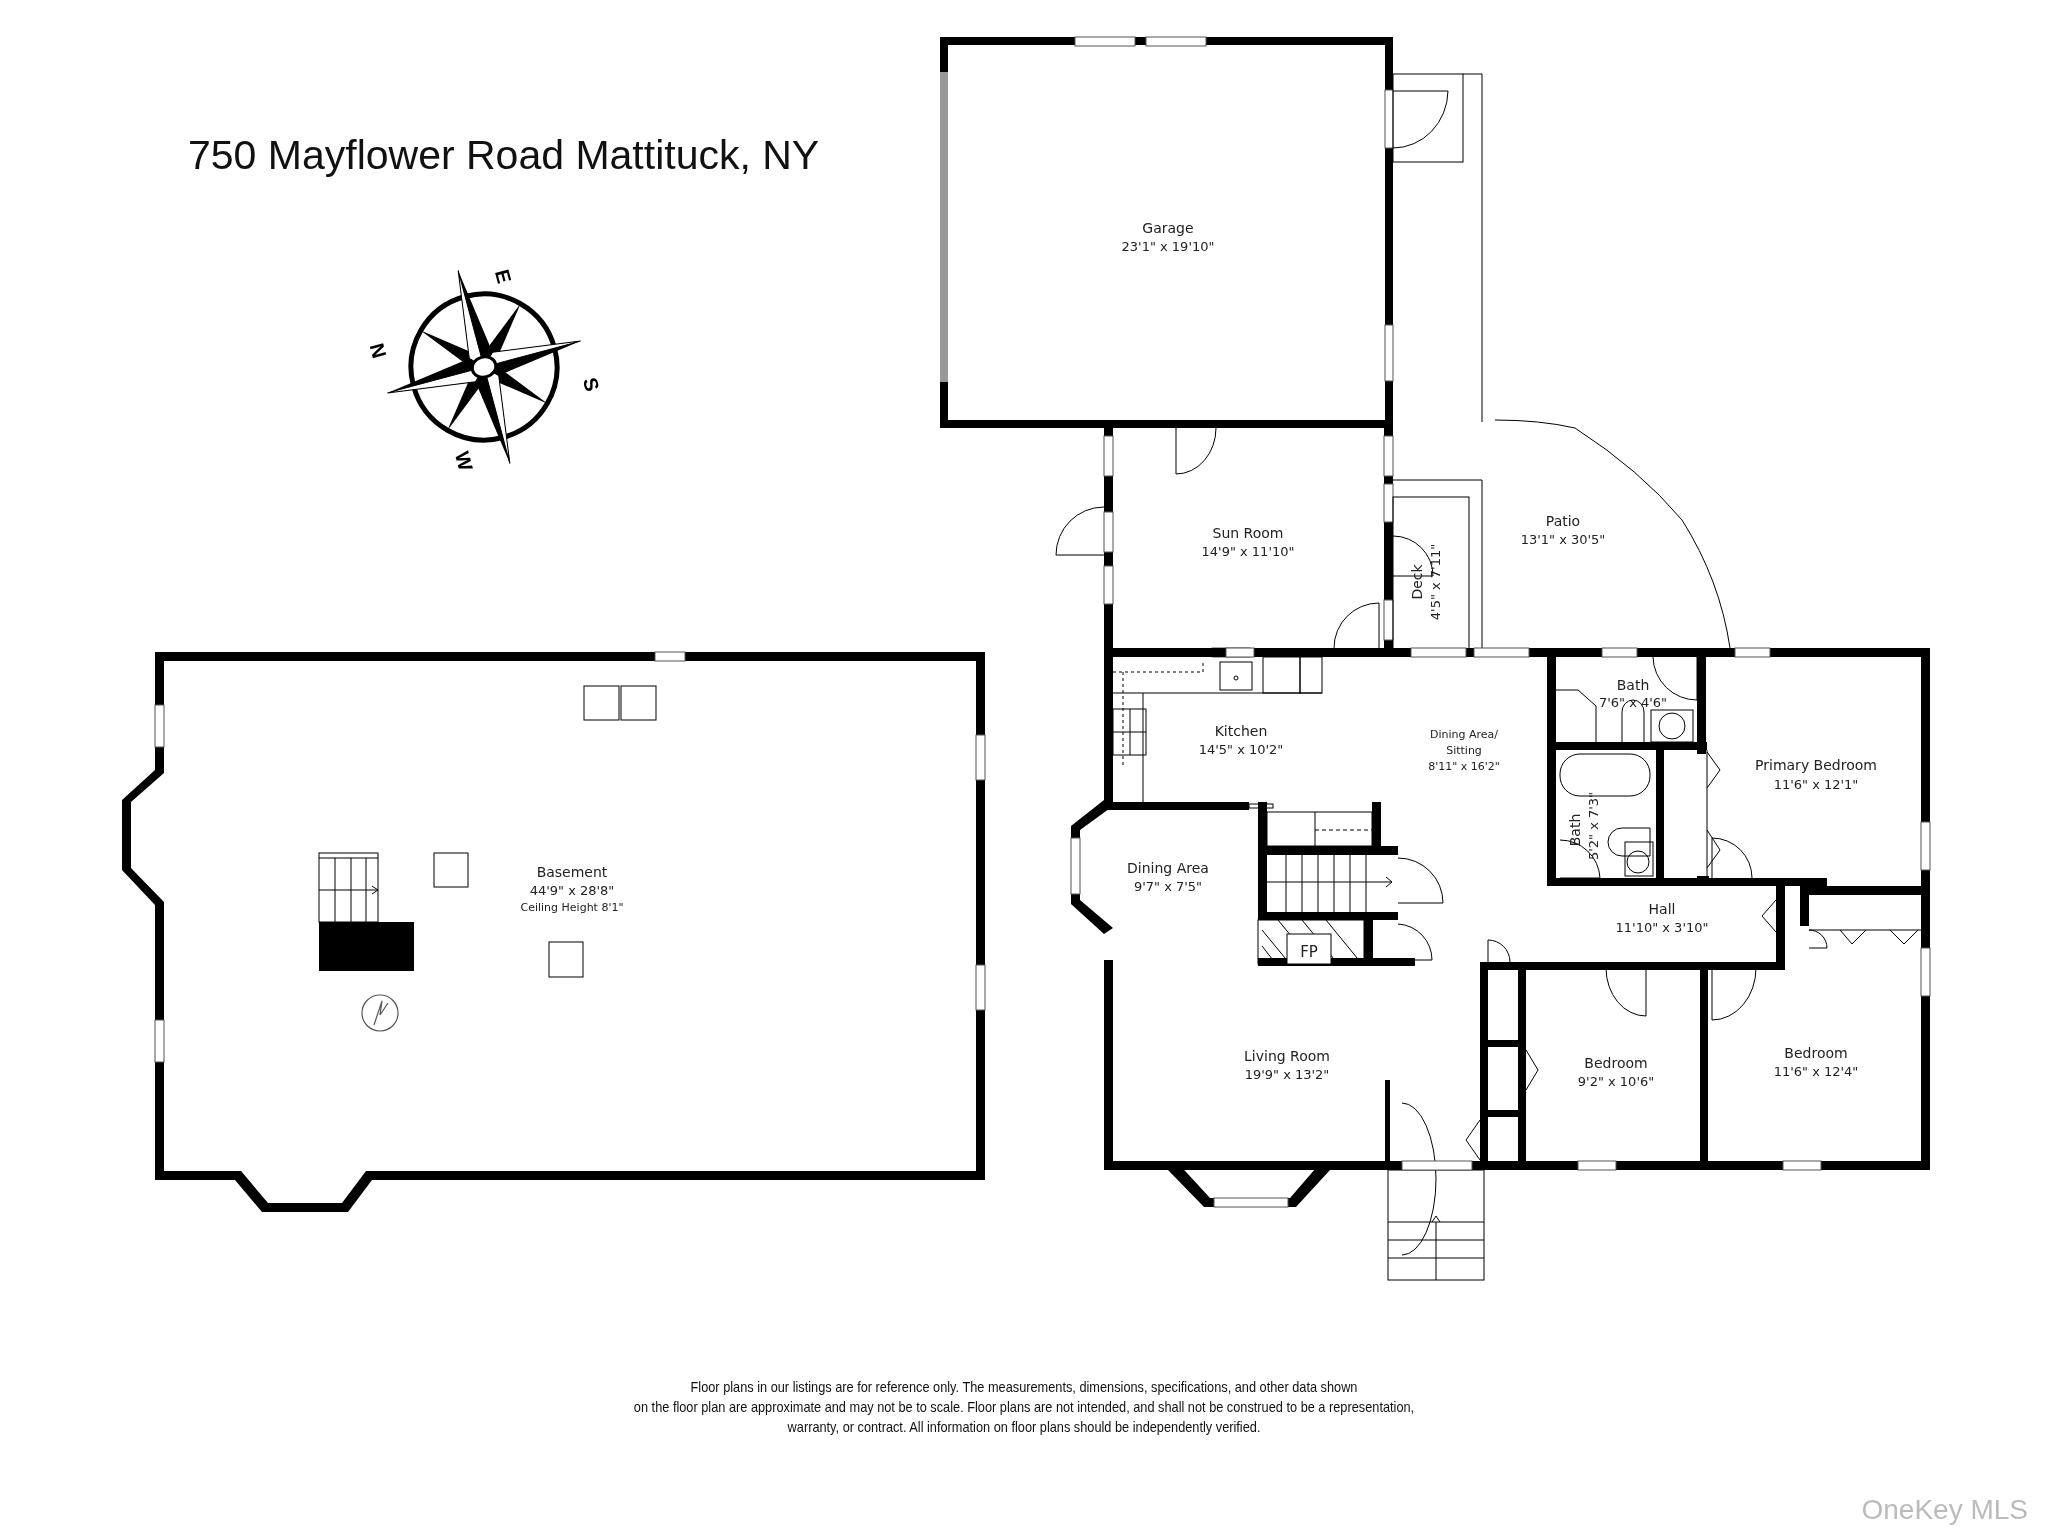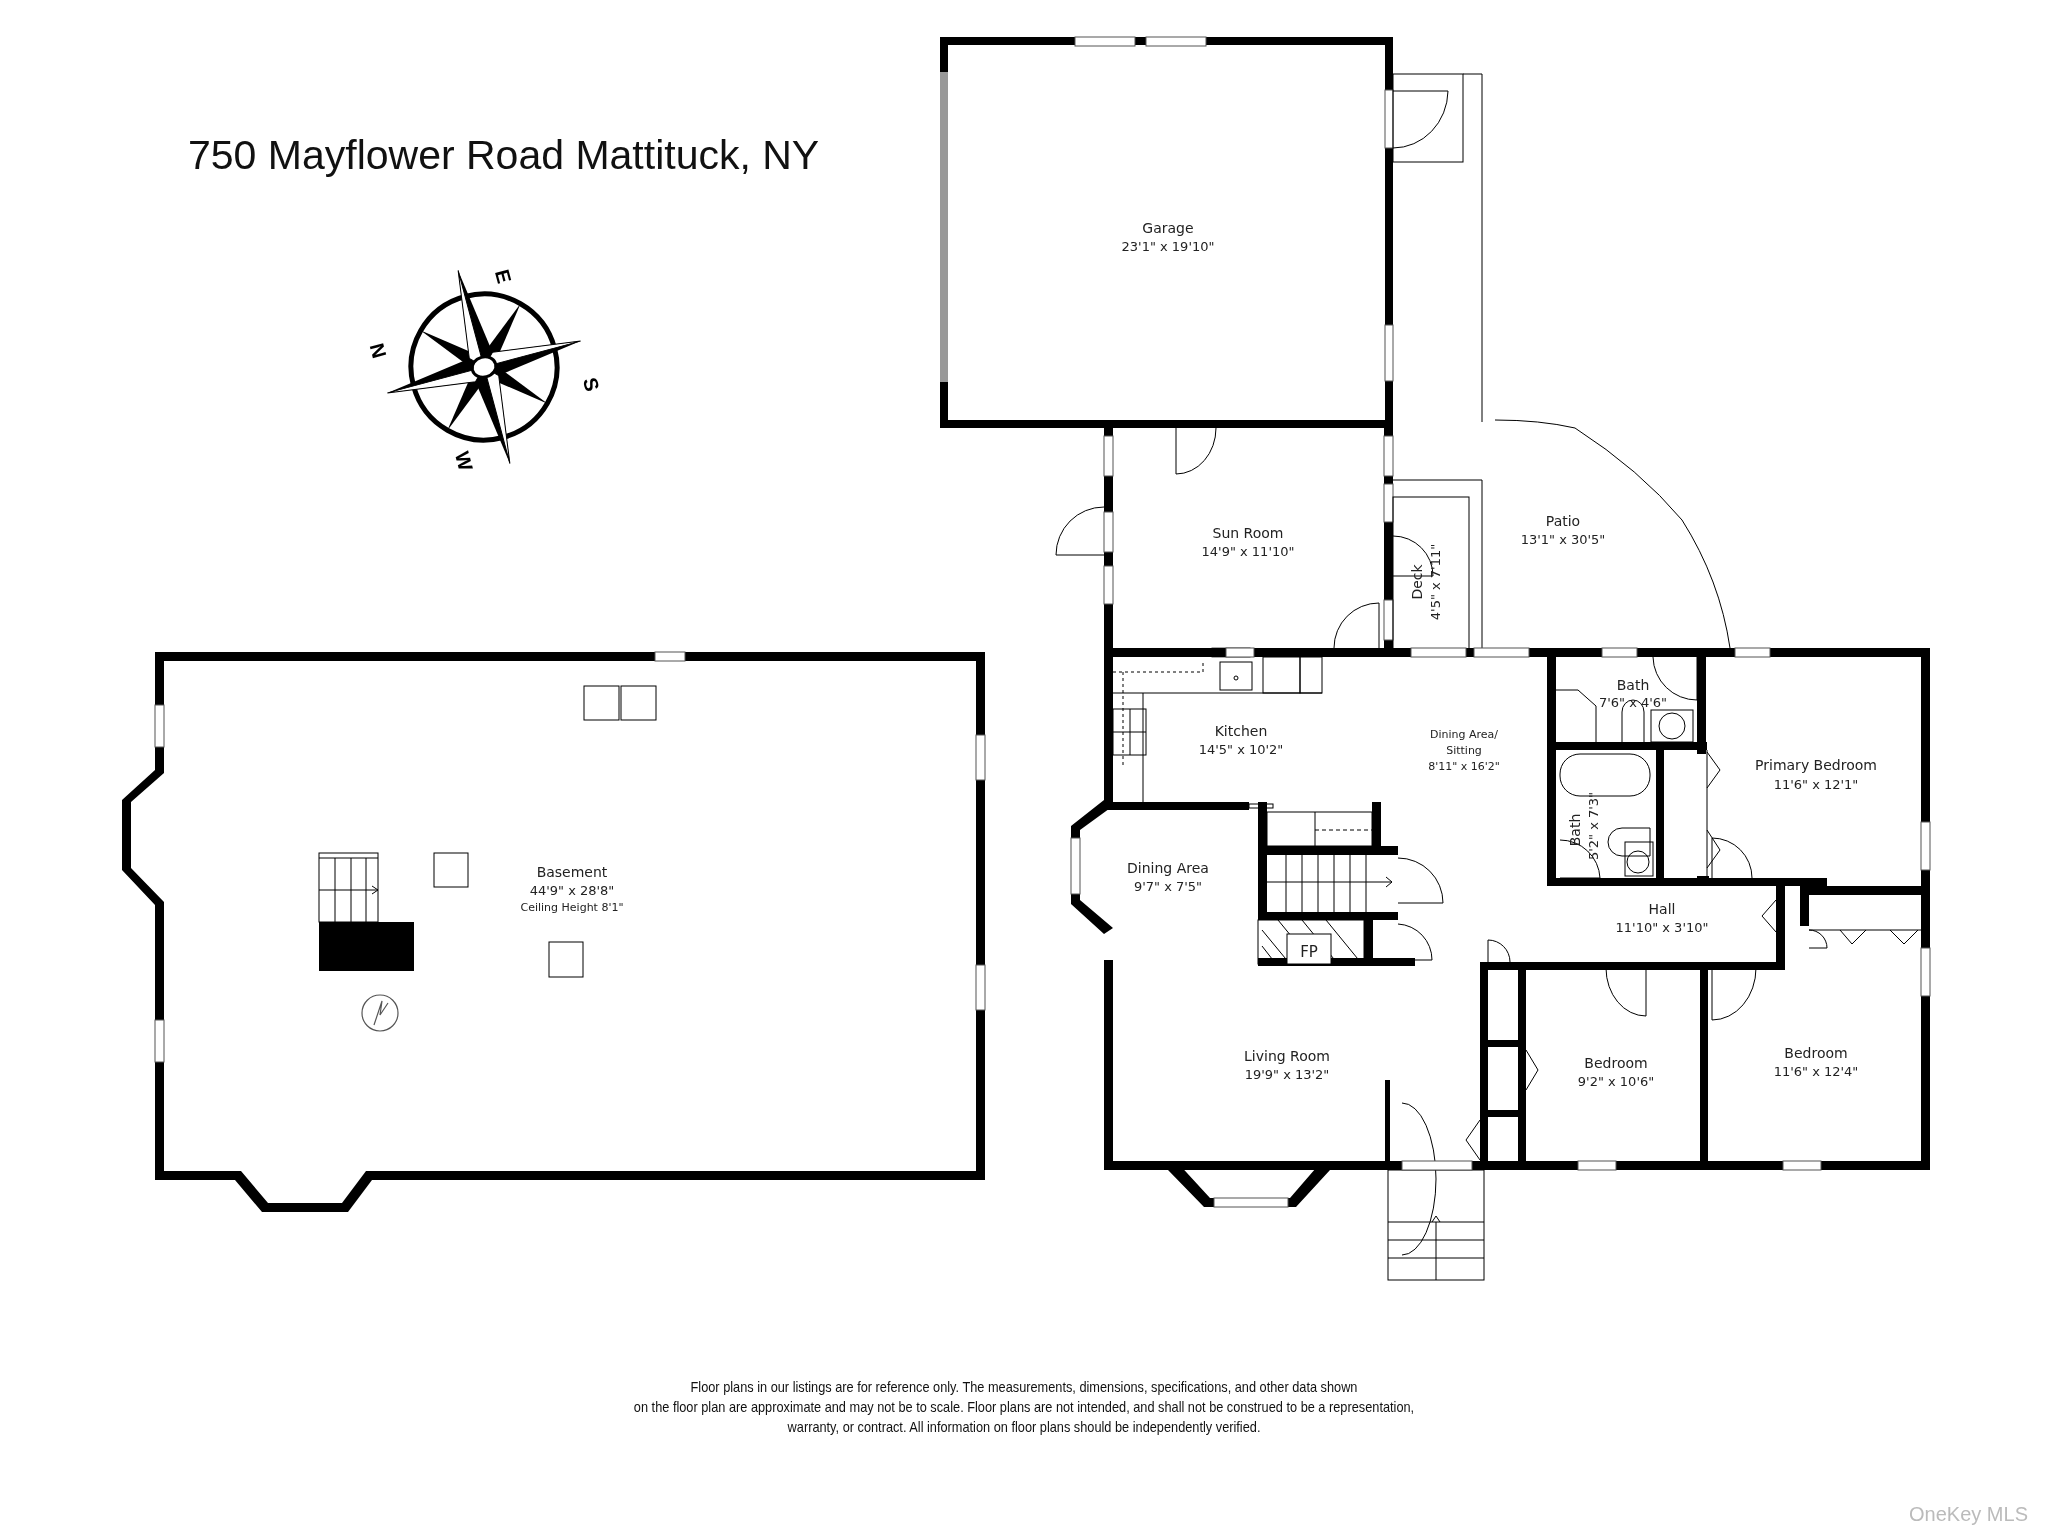--- a/index.html
+++ b/index.html
@@ -1,21 +1,21 @@
 <!DOCTYPE html>
 <html><head>
 <meta charset="utf-8">
 <style>
   html,body{margin:0;padding:0;background:#fff;}
   body{width:2048px;height:1536px;position:relative;overflow:hidden;font-family:"Liberation Sans",sans-serif;}
   #plan{position:absolute;left:0;top:0;width:2048px;height:1536px;}
   .title{position:absolute;left:188px;top:132px;font-size:41px;color:#111;font-family:"Liberation Sans",sans-serif;letter-spacing:0px;white-space:nowrap;}
   .disclaimer{position:absolute;left:540px;top:1377px;width:968px;text-align:center;font-size:14.5px;line-height:20px;color:#111;font-family:"Liberation Sans",sans-serif;transform:scaleX(0.88);transform-origin:center top;}
   .disclaimer div{white-space:nowrap;}
-  .watermark{position:absolute;right:20px;bottom:10px;font-size:20px;color:#bbb;font-family:"Liberation Sans",sans-serif;}
+  .watermark{position:absolute;right:20px;bottom:10px;font-size:28px;color:#bbb;font-family:"Liberation Sans",sans-serif;}
   .lbl{font-family:"DejaVu Sans",sans-serif;fill:#222;text-anchor:middle;}
   .lbl-name{font-size:14px;}
   .lbl-dim{font-size:13px;}
   .lbl-small{font-size:11px;}
   .wall{fill:#000;}
   .thin{fill:none;stroke:#000;stroke-width:1;}
   .win{fill:#fff;stroke:#555;stroke-width:1;}
 </style>
 </head>
 <body>

